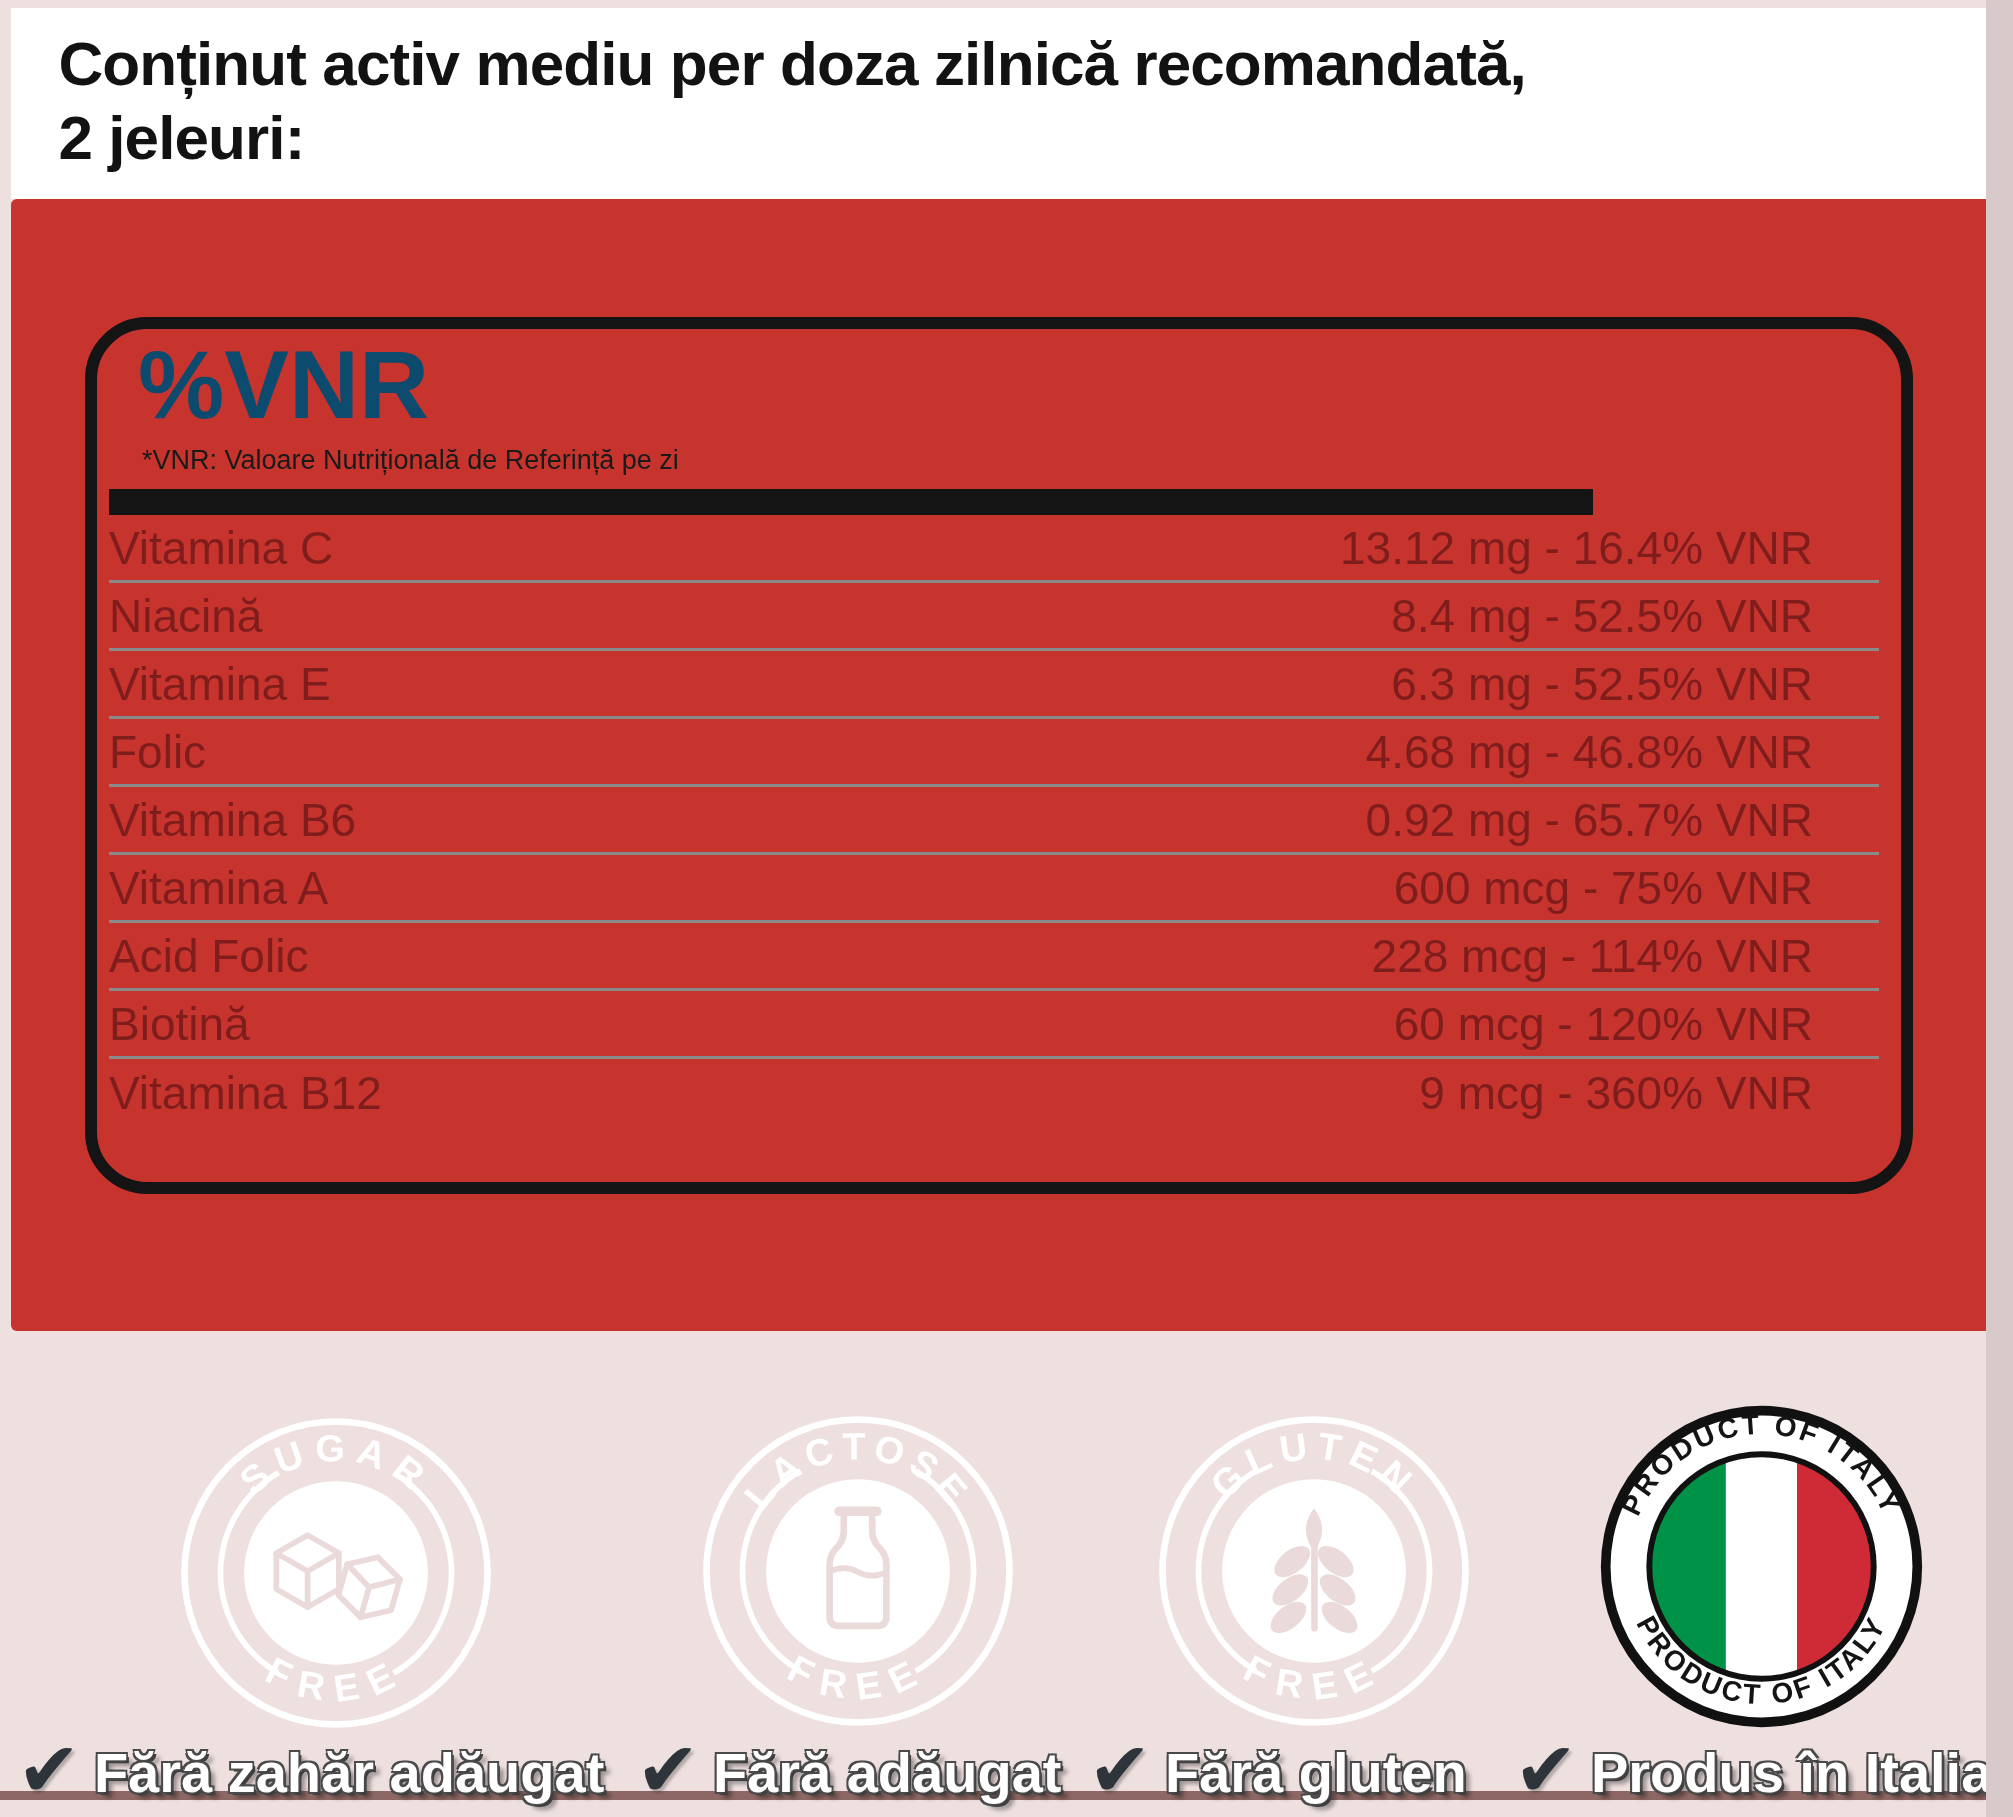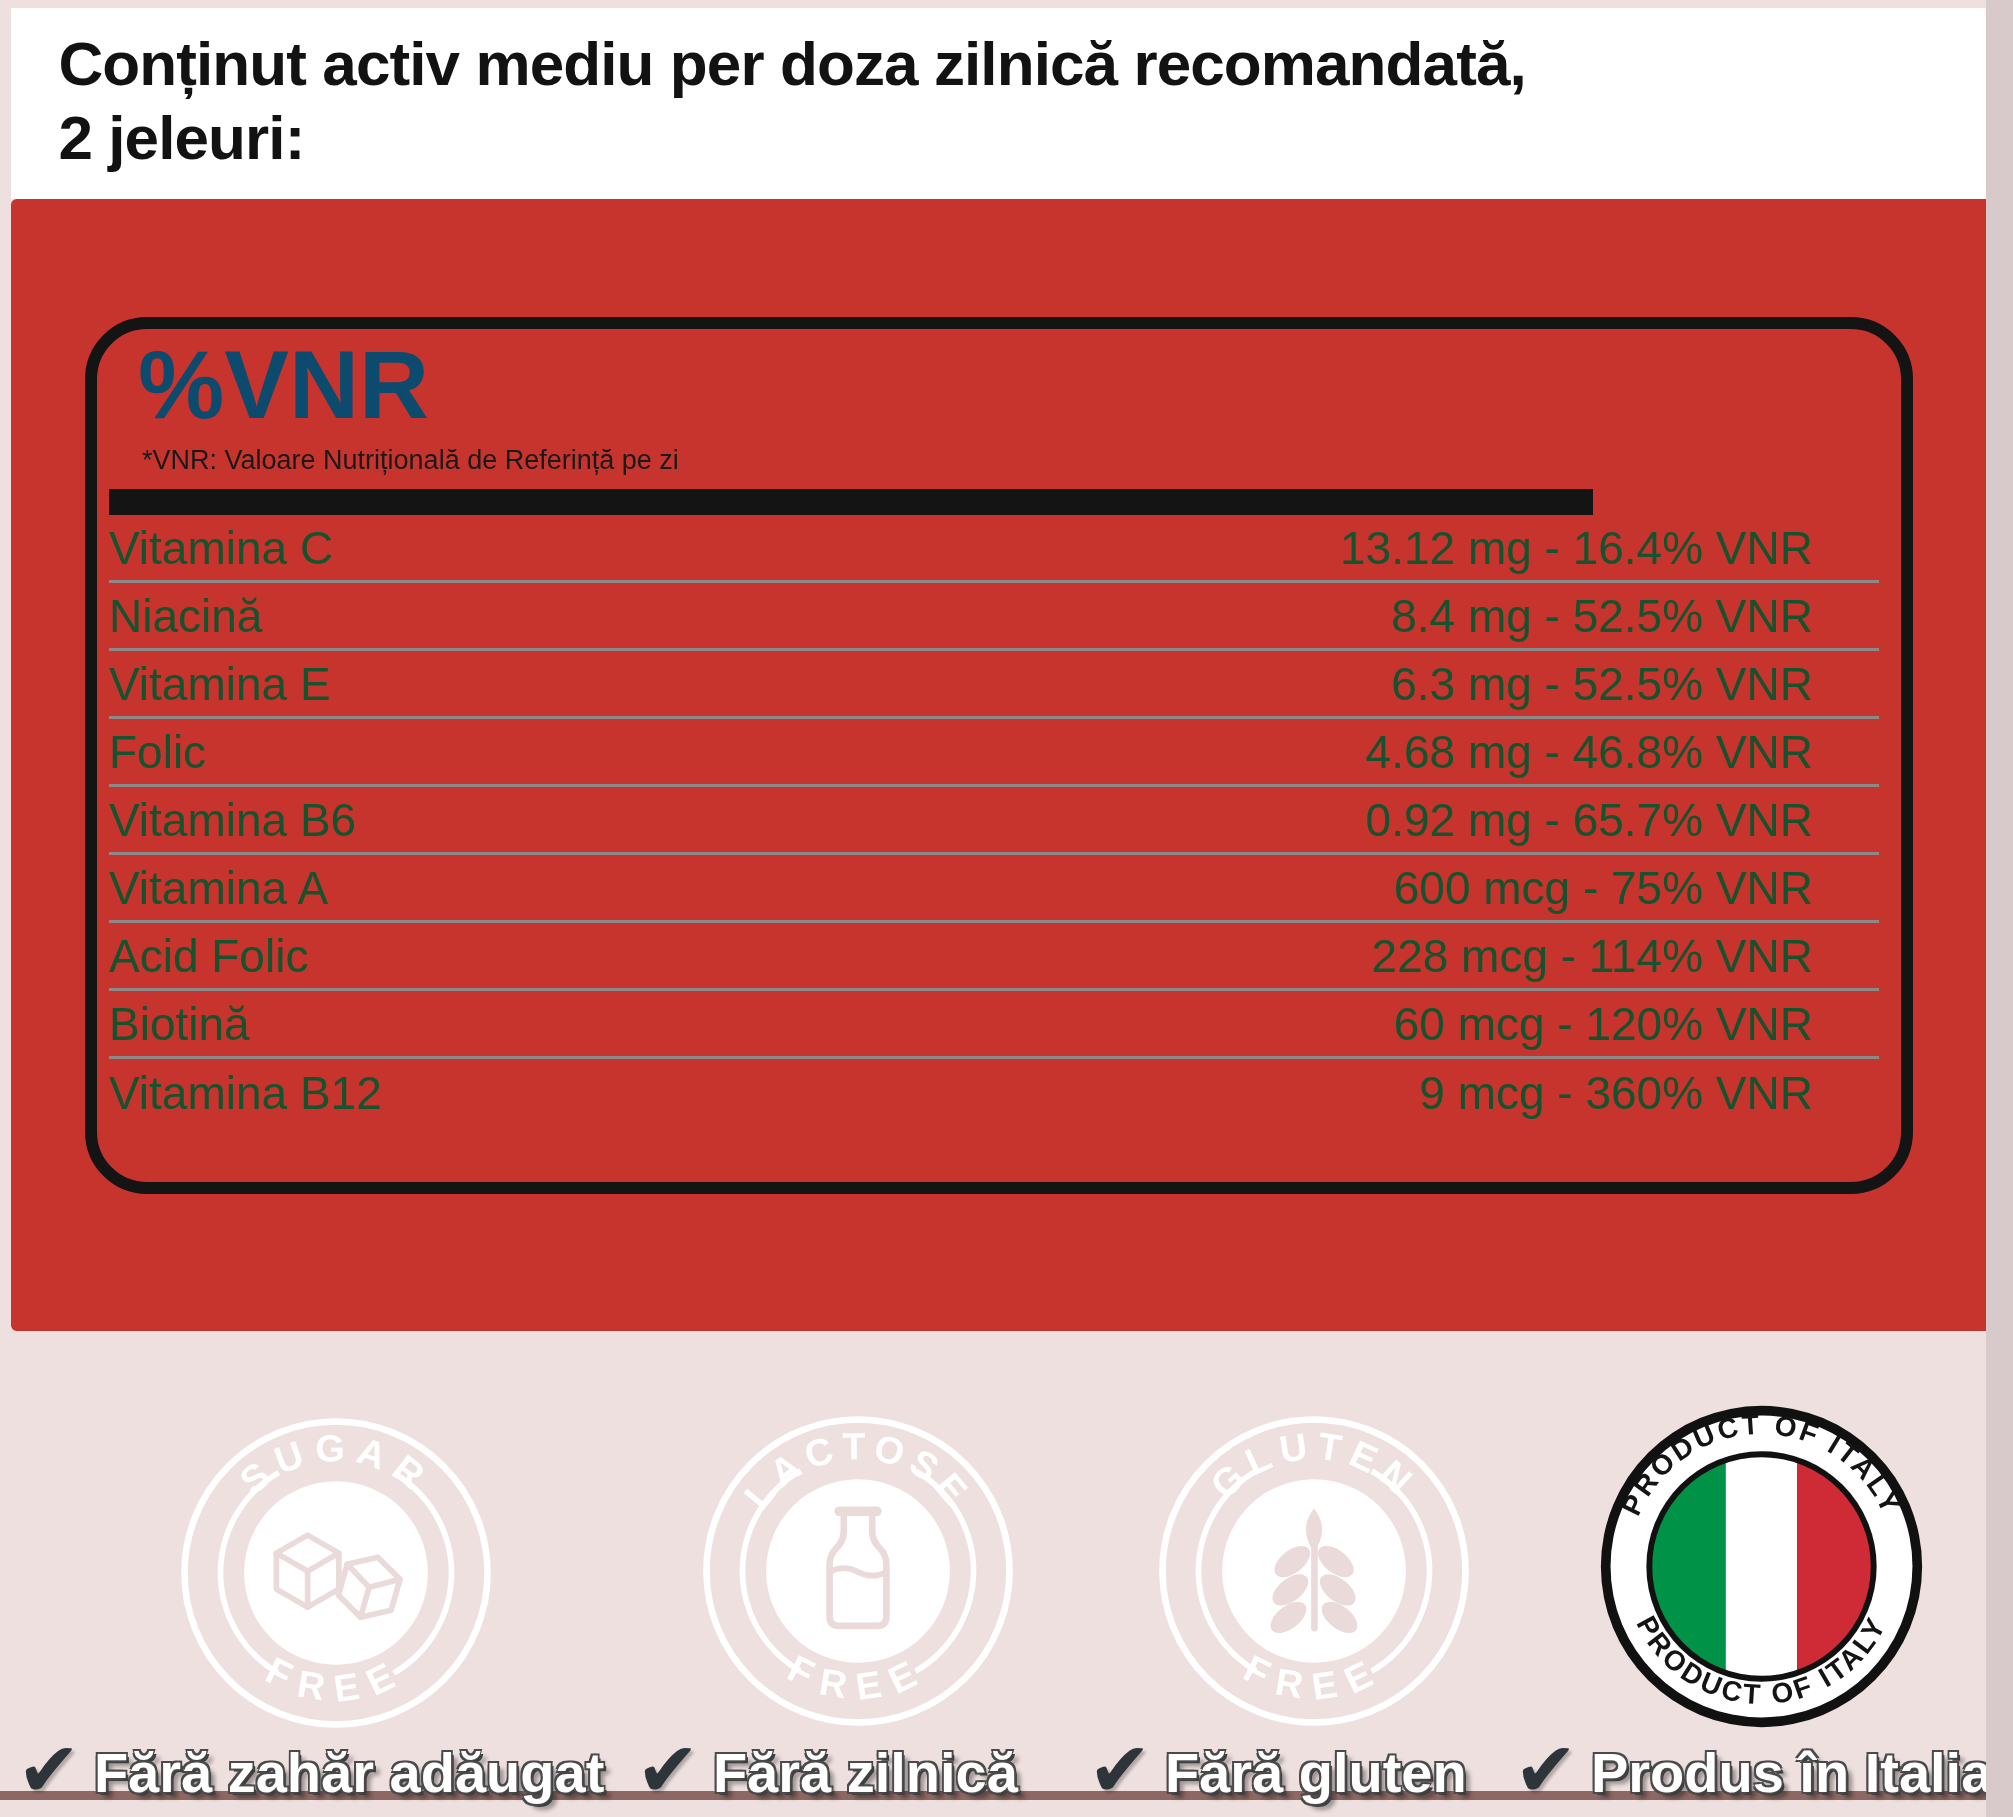--- a/index.html
+++ b/index.html
@@ -14,21 +14,21 @@
   
   .red-panel{position:absolute;left:11.4px;top:199px;width:1991px;height:1132px;background:#C7342E;border-radius:5.7px;}
   .vnr-box{position:absolute;left:85px;top:317px;width:1828px;height:877px;box-sizing:border-box;
            border:12.3px solid #141414;border-radius:62px;}
   .vnr-title{position:absolute;left:138px;top:329px;font-size:97px;font-weight:800;color:#0c4a6e;}
   .vnr-subtitle{position:absolute;left:142px;top:445px;font-size:27px;font-weight:500;color:#1a1a1a;}
   .black-bar{position:absolute;left:109px;top:489px;width:1484px;height:25.6px;background:#141414;}
 
   .rows{position:absolute;left:109px;top:515px;width:1770px;}
   .row{display:flex;justify-content:space-between;align-items:center;height:68px;box-sizing:border-box;
-       border-bottom:3.8px solid #8a8a8a;font-size:46px;font-weight:500;color:#14532d;}
+       border-bottom:3.8px solid #8a8a8a;font-size:46px;font-weight:500;color:#7f1d1d;}
   .row:last-child{border-bottom:none;}
   .row .val{margin-right:66px;}
 
   
   .badge{position:absolute;}
   .stamp-word{fill:#ffffff;font-weight:bold;font-family:"Liberation Sans",sans-serif;}
   .italy-word{fill:#141414;font-weight:bold;font-family:"Liberation Sans",sans-serif;}
 
   
   .caption{position:absolute;top:1736px;display:flex;align-items:flex-start;gap:13.2px;z-index:3;white-space:nowrap;}
@@ -190,21 +190,21 @@
   </svg>
 
   <div class="shadow-rule"></div>
 
   <div class="caption" style="left:17px">
     <span class="check">✔</span>
     <span class="cap-text">Fără zahăr adăugat</span>
   </div>
   <div class="caption" style="left:636px">
     <span class="check">✔</span>
-    <span class="cap-text">Fără zilnică</span>
+    <span class="cap-text">Fără adăugat</span>
   </div>
   <div class="caption" style="left:1088px">
     <span class="check">✔</span>
     <span class="cap-text">Fără gluten</span>
   </div>
   <div class="caption" style="left:1514px">
     <span class="check">✔</span>
     <span class="cap-text">Produs în Italia</span>
   </div>
 

